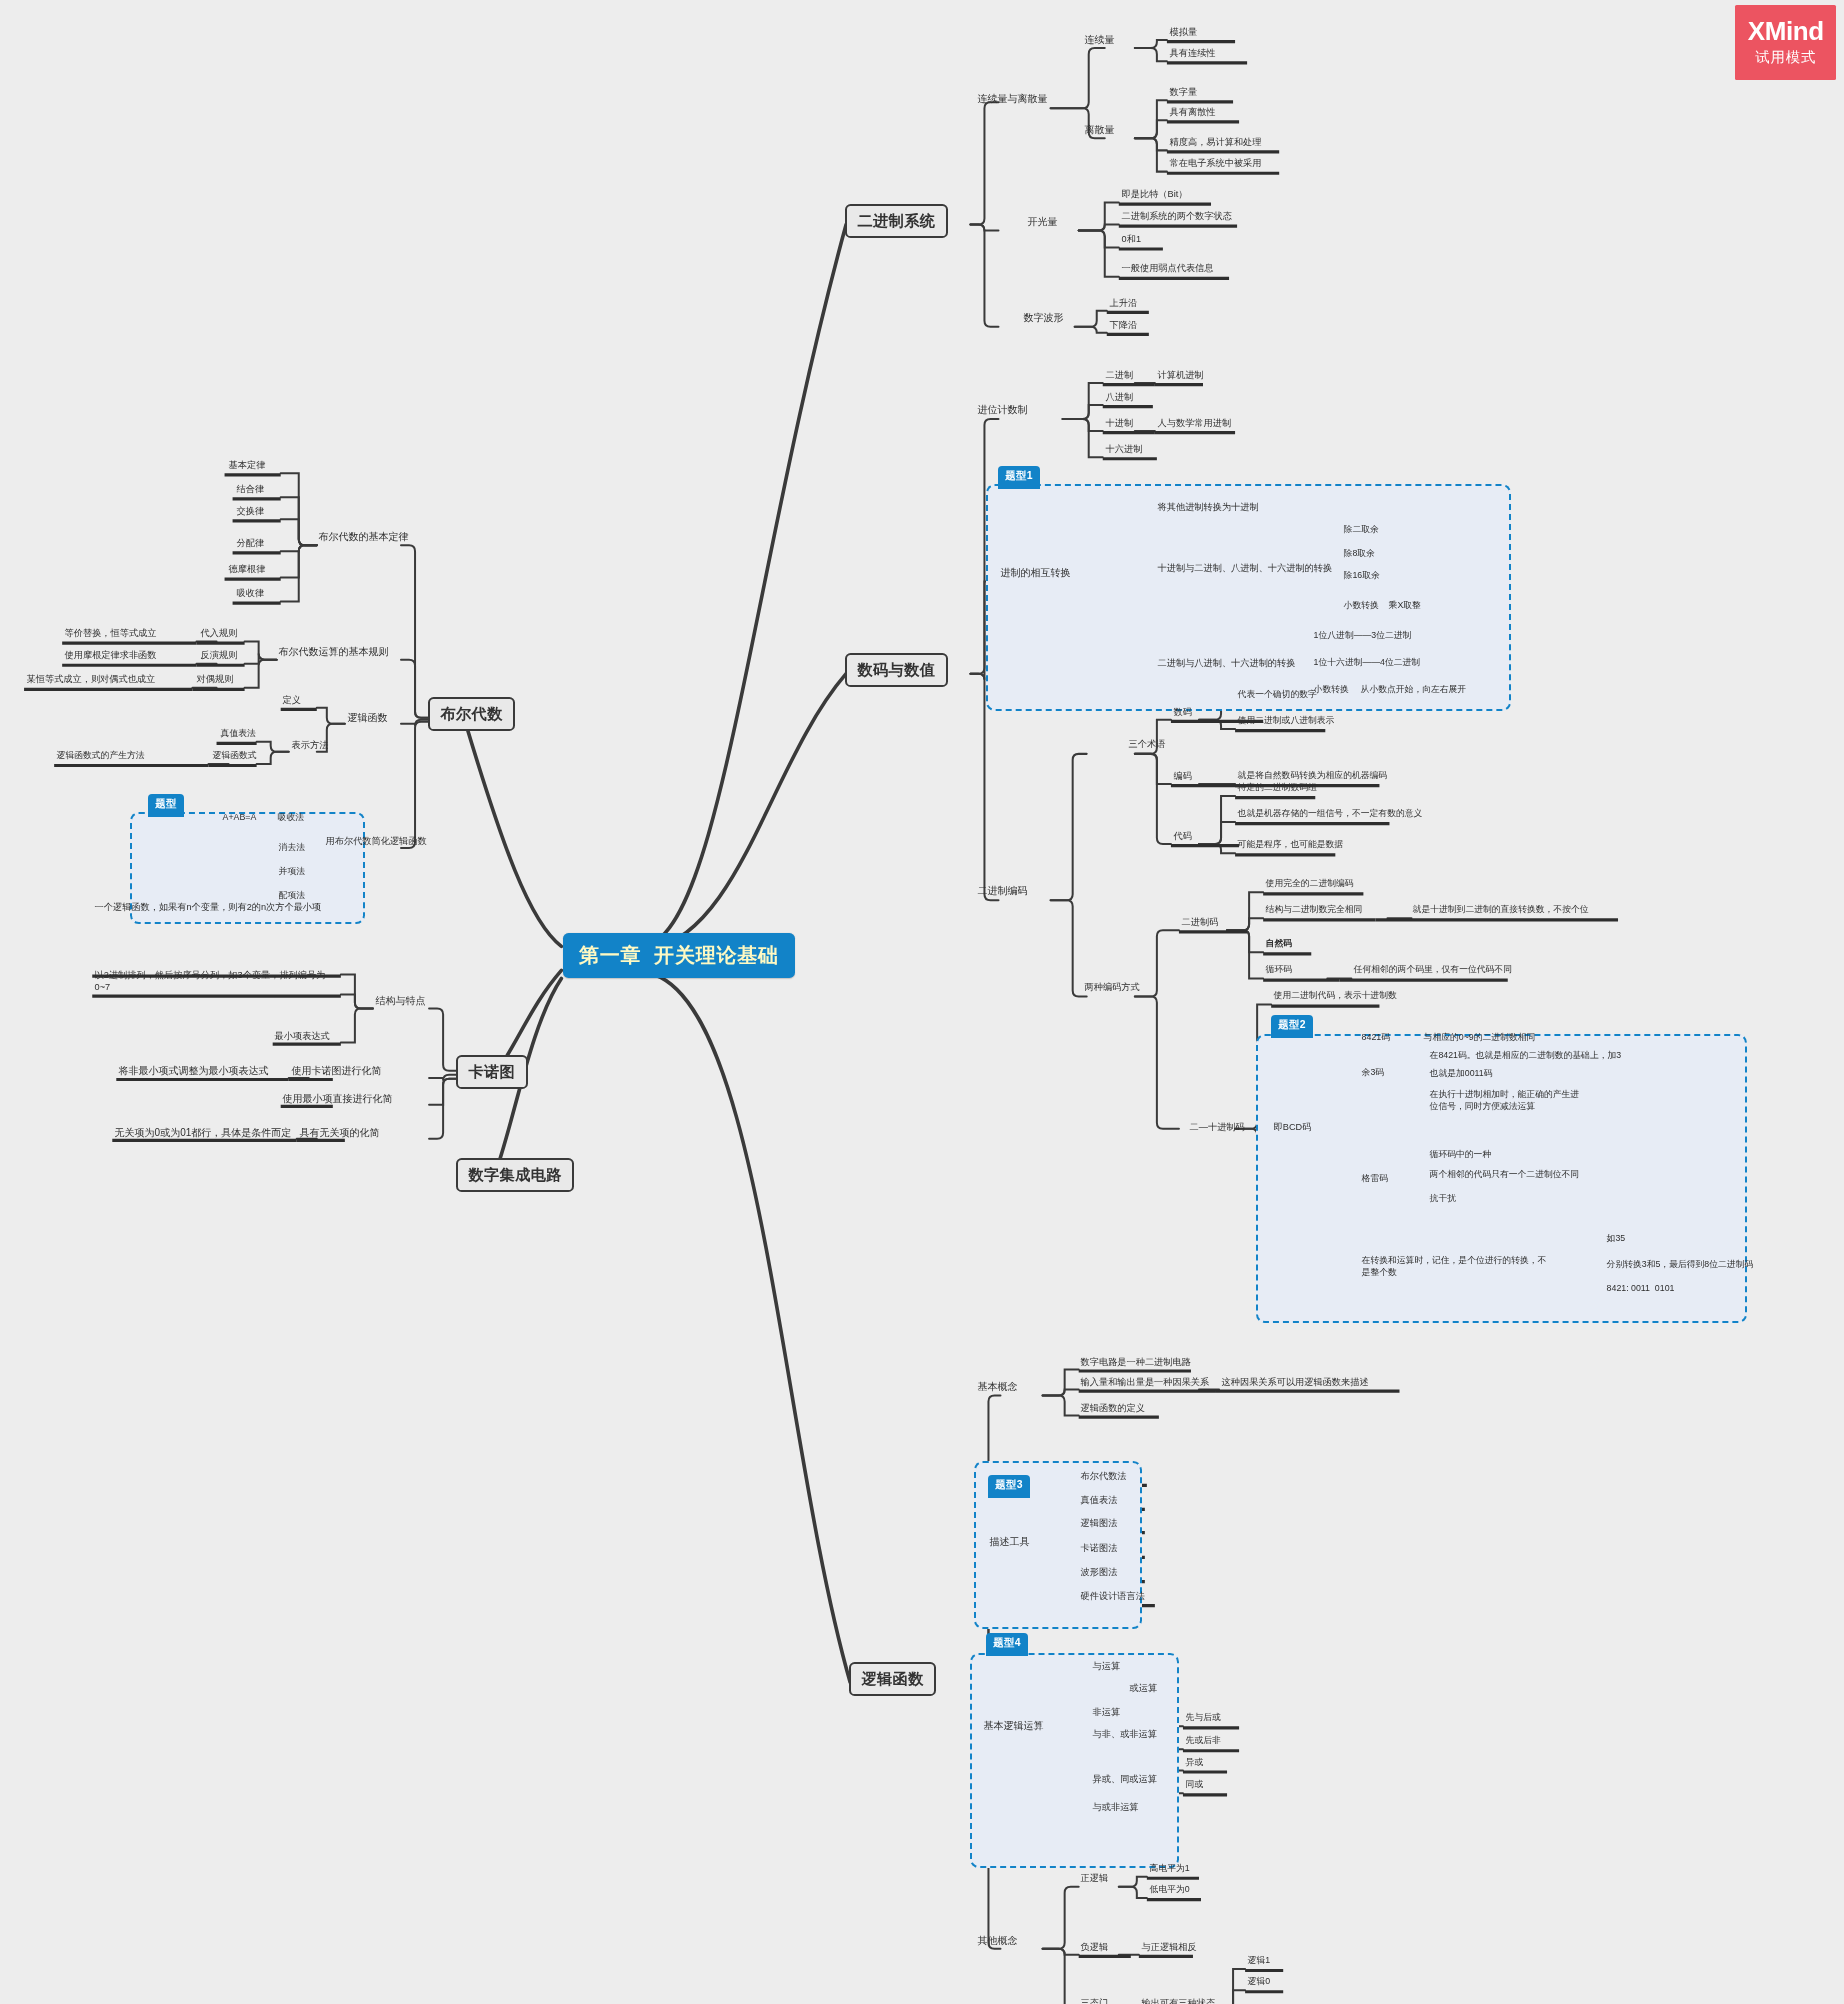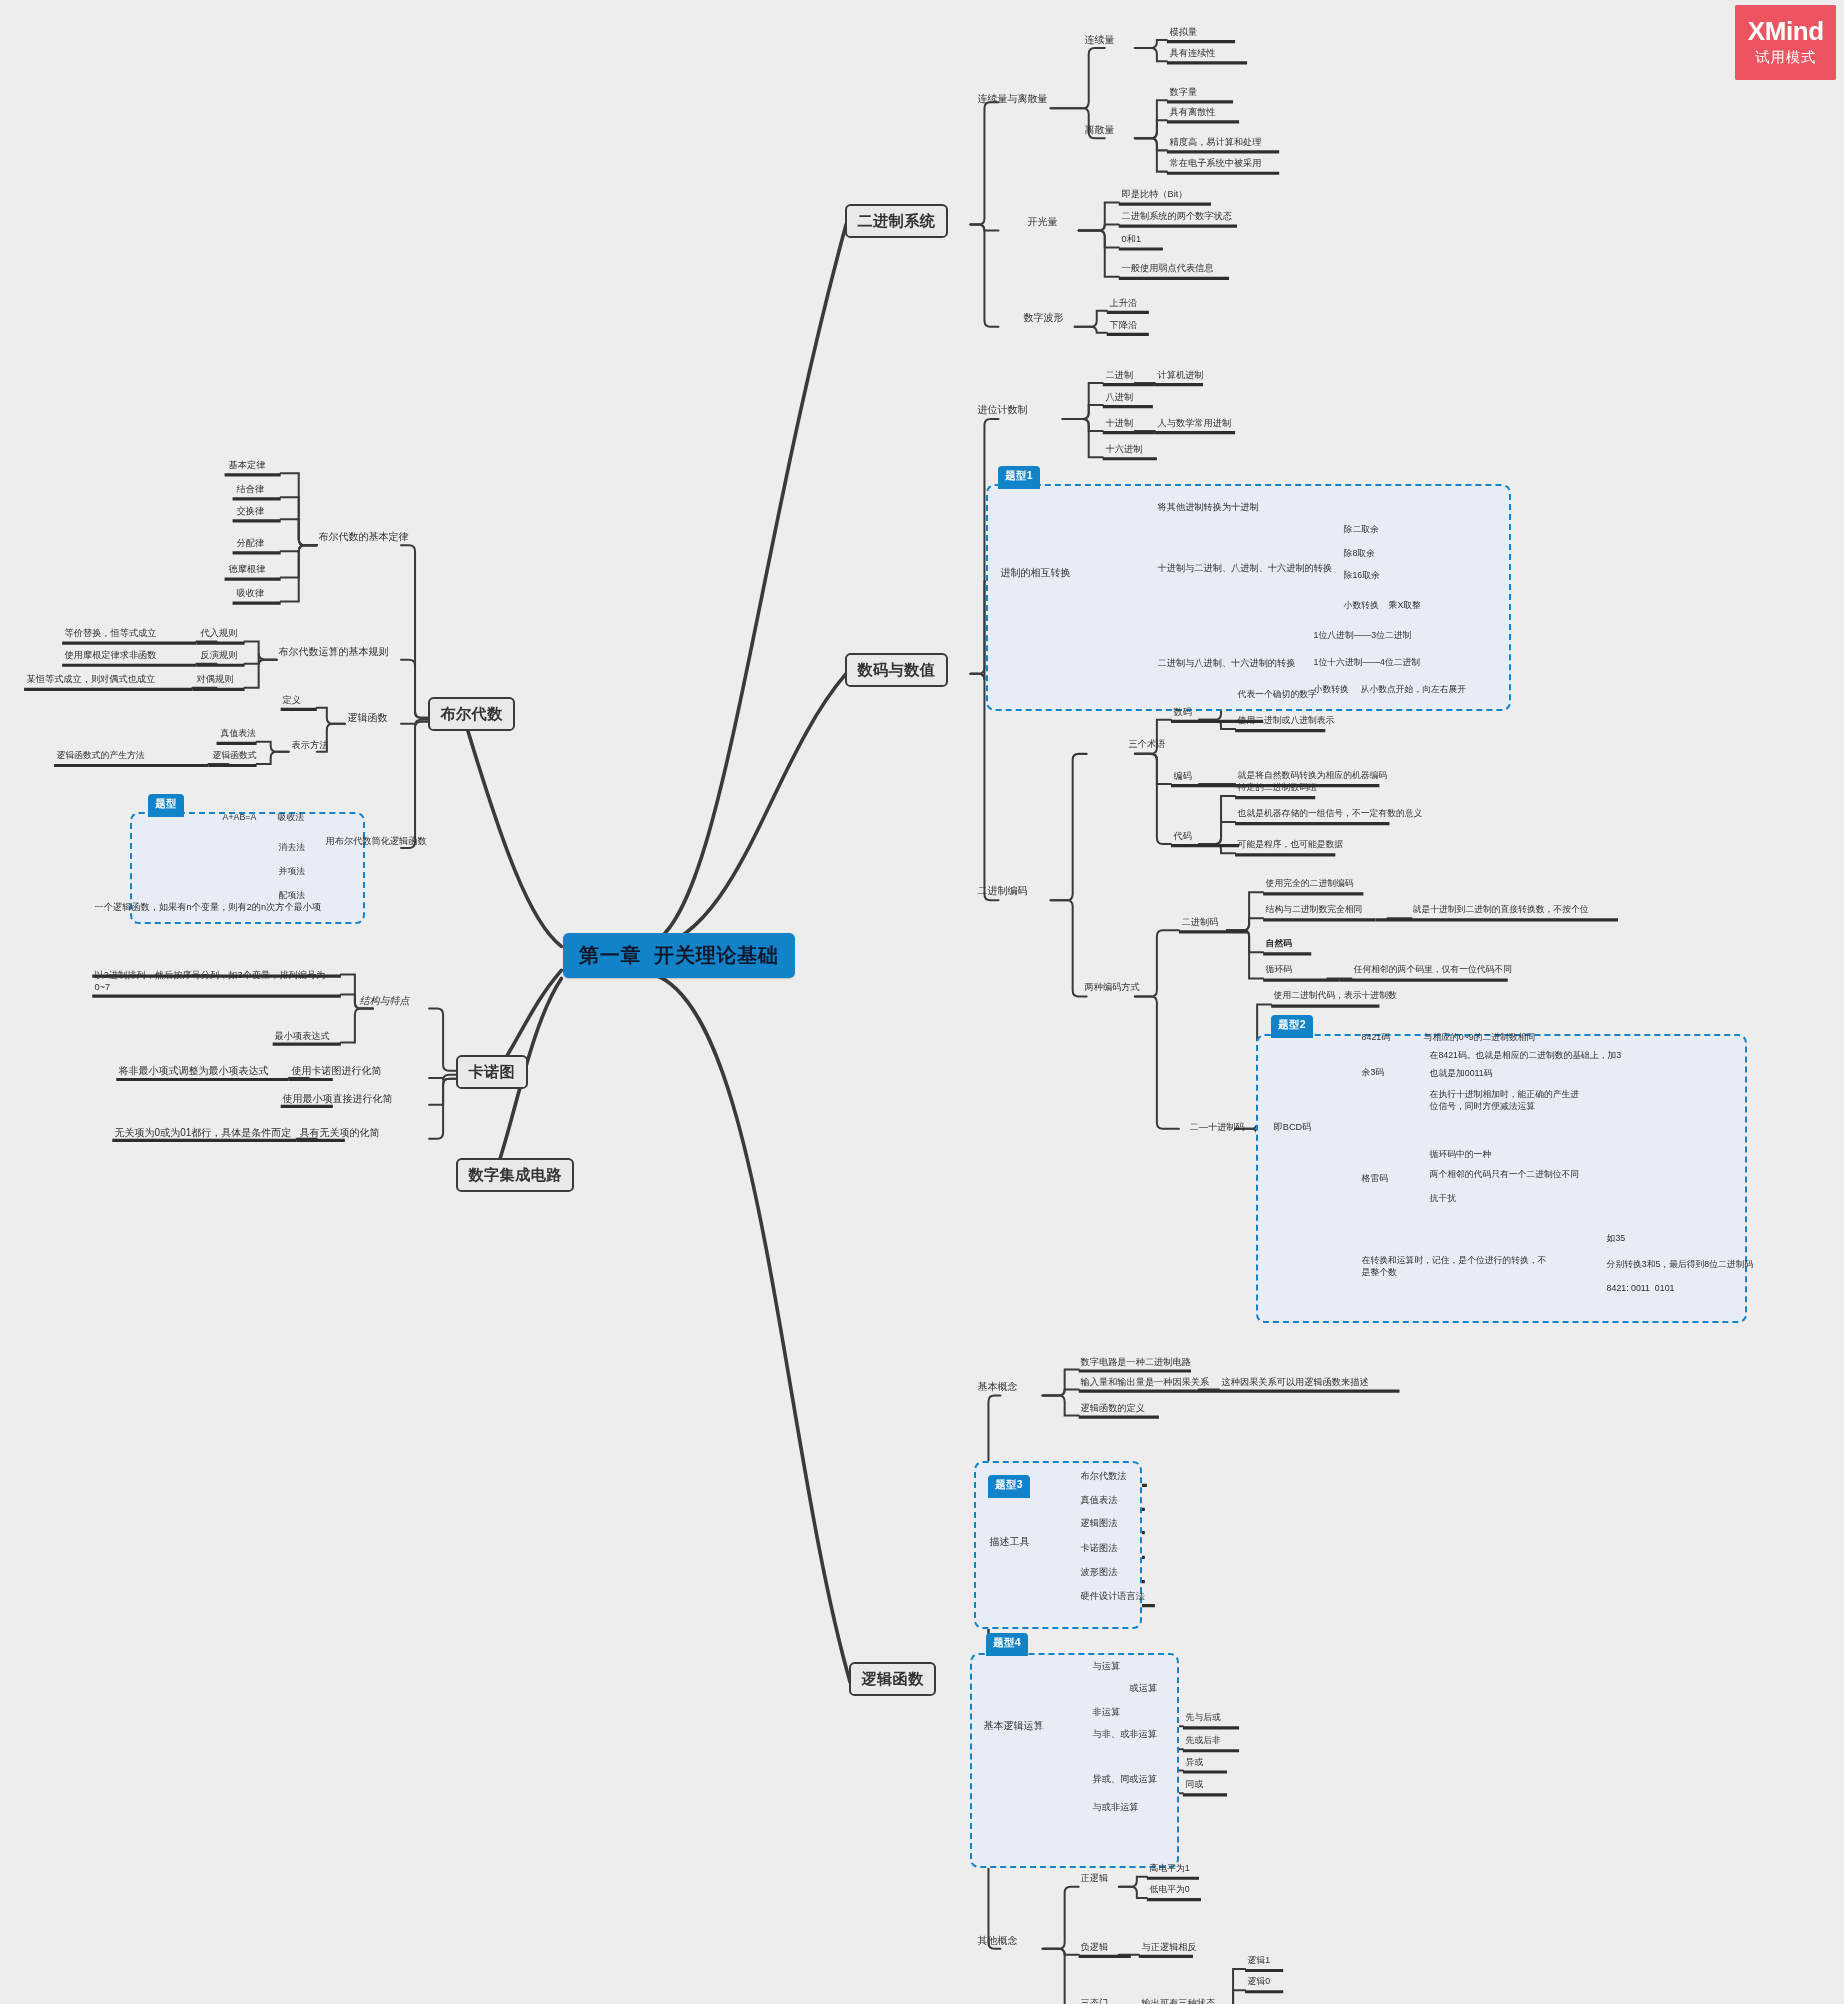--- a/index.html
+++ b/index.html
@@ -11,21 +11,21 @@
     position: relative;
     overflow: hidden;
   }
   #canvas { position:absolute; inset:0; }
   svg.links { position:absolute; left:0; top:0; width:1845px; height:2092px; pointer-events:none; }
 
   
   .node { position:absolute; white-space:pre; line-height:1.35; }
 
   .root {
-    background:#1283c8; color:#0f172a; border-radius:5.6px;
+    background:#1283c8; color:#fef9c3; border-radius:5.6px;
     font-size:20px; font-weight:bold; padding:8.8px 16px;
     letter-spacing:0.8px;
     box-shadow:0 0.8px 1.2px rgba(0,0,0,.18);
   }
   .lvl1 {
     background:#e9e9e9; color:#333; border:2px solid #3a3a3a;
     border-radius:5.6px; font-size:15.2px; font-weight:bold;
     padding:4.8px 10.4px; letter-spacing:0.4px;
   }
   .lvl2, .lvl3, .lvl4, .lvl5 {
@@ -517,21 +517,21 @@
   <div class="node lvl4" style="left:211px; top:749px;">逻辑函数式</div>
   <div class="node lvl4" style="left:55px; top:749px;">逻辑函数式的产生方法</div>
 
   <div class="node lvl3" style="left:324px; top:834px;">用布尔代数简化逻辑函数</div>
   <div class="node lvl4" style="left:276px; top:811px;">吸收法</div>
   <div class="node lvl4" style="left:221px; top:811px;">A+AB=A</div>
   <div class="node lvl4" style="left:277px; top:841px;">消去法</div>
   <div class="node lvl4" style="left:277px; top:865px;">并项法</div>
   <div class="node lvl4" style="left:277px; top:889px;">配项法</div>
 
-  <div class="node lvl2" style="left:358px; top:993px;font-style:italic;">结构与特点</div>
+  <div class="node lvl2" style="left:374px; top:993px;">结构与特点</div>
   <div class="node lvl3 wrap2" style="left:93px; top:900px; width:249px;">一个逻辑函数，如果有n个变量，则有2的n次方个最小项</div>
   <div class="node lvl3 wrap2" style="left:93px; top:968px; width:249px;">以2进制排列，然后按序号分列，如3个变量，排列编号为0~7</div>
   <div class="node lvl3" style="left:273px; top:1029px;">最小项表达式</div>
 
   <div class="node lvl2" style="left:290px; top:1063px;">使用卡诺图进行化简</div>
   <div class="node lvl2" style="left:117px; top:1063px;">将非最小项式调整为最小项表达式</div>
   <div class="node lvl2" style="left:281px; top:1091px;">使用最小项直接进行化简</div>
   <div class="node lvl2" style="left:298px; top:1125px;">具有无关项的化简</div>
   <div class="node lvl2" style="left:113px; top:1125px;">无关项为0或为01都行，具体是条件而定</div>
 

